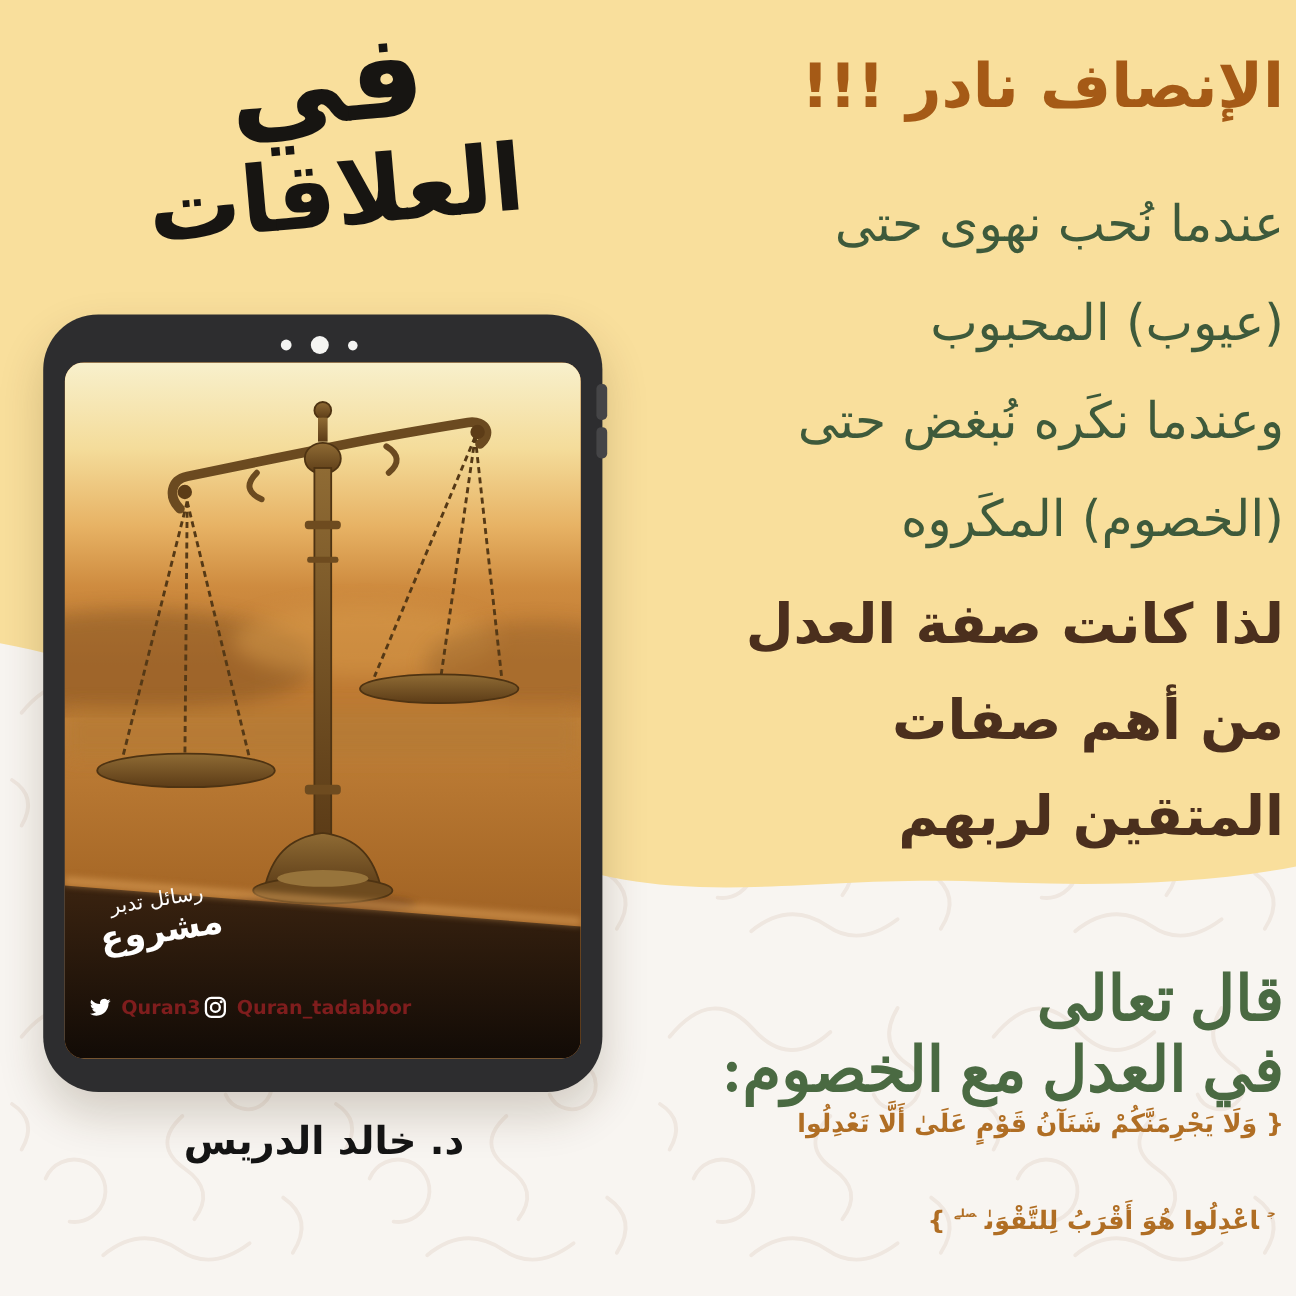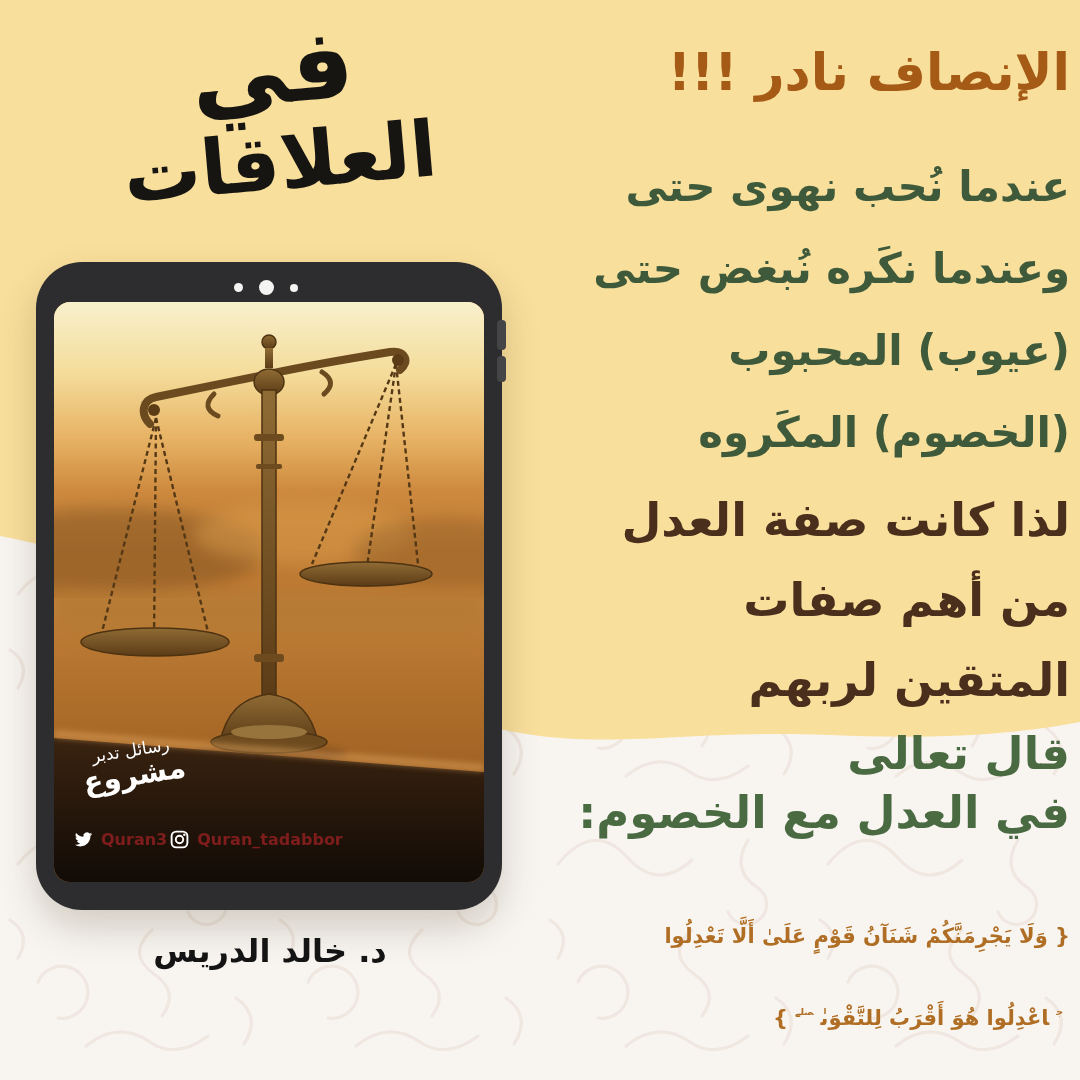--- a/index.html
+++ b/index.html
@@ -53,23 +53,23 @@
 
   
   .author{
     position:absolute;z-index:2;left:50px;top:932px;width:440px;
     text-align:center;font-size:32px;font-weight:bold;color:#141414;direction:rtl;
   }
 
   
   .rc{position:absolute;z-index:2;left:548px;width:522px;direction:rtl;}
   .heading{top:42px;font-size:51px;font-weight:bold;color:#A55A16;line-height:1.2;}
-  .green-block{top:146px;font-size:42px;color:#3E5A3B;line-height:82px;font-weight:bold;}
+  .green-block{top:146px;font-size:42px;color:#3E5A3B;line-height:82px;font-weight:normal;}
   .brown-block{top:480px;font-size:46px;color:#4B2F1D;line-height:80px;font-weight:bold;}
-  .intro-block{top:724px;font-size:45px;font-weight:bold;color:#4A6A42;line-height:59px;}
+  .intro-block{top:804px;font-size:52px;font-weight:bold;color:#4A6A42;line-height:59px;font-family:Liberation Serif, serif;}
   .verse-block{top:898px;font-size:21px;font-weight:bold;color:#B06E24;line-height:76px;}
   .waqf{font-size:.45em;vertical-align:1.1em;margin:0 7px;}
 </style>
 </head>
 <body>
 
 <div class="canvas">
 
   <svg class="layer" width="1080" height="1080">
     <defs>
@@ -210,22 +210,22 @@
       </div>
     </div>
   </div>
 
   <div class="author">د. خالد الدريس</div>
 
   <div class="rc heading">الإنصاف نادر !!!</div>
 
   <div class="rc green-block">
     <div>عندما نُحب نهوى حتى</div>
+    <div>(عيوب) المحبوب</div>
     <div>وعندما نكَره نُبغض حتى</div>
-    <div>(عيوب) المحبوب</div>
     <div>(الخصوم) المكَروه</div>
   </div>
 
   <div class="rc brown-block">
     <div>لذا كانت صفة العدل</div>
     <div>من أهم صفات</div>
     <div>المتقين لربهم</div>
   </div>
 
   <div class="rc intro-block">

